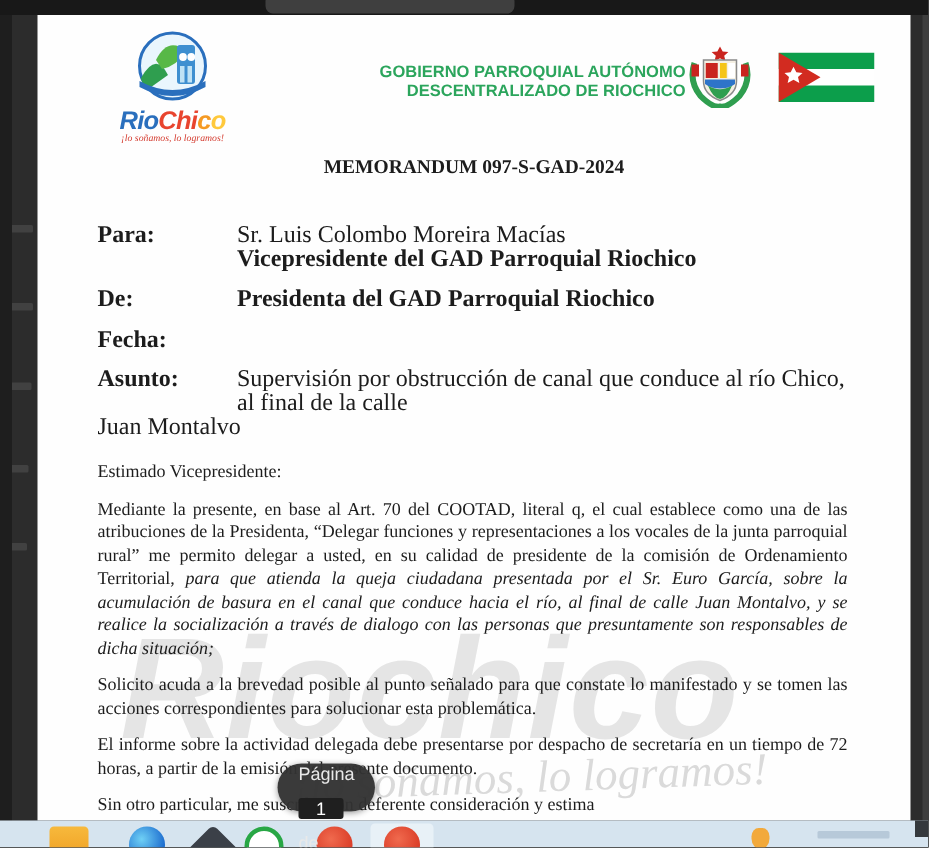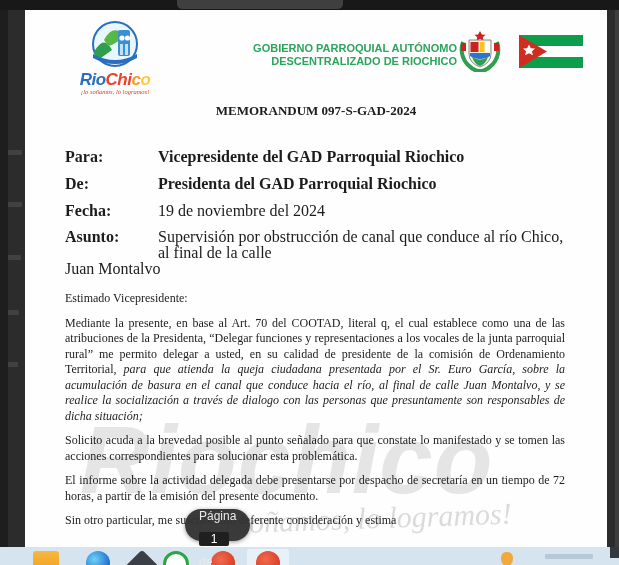--- a/index.html
+++ b/index.html
@@ -136,34 +136,32 @@
           </svg>
         </div>
       </div>
 
       <div class="doc-title">MEMORANDUM 097-S-GAD-2024</div>
 
       <div class="fields">
         <div class="frow">
           <div class="flabel">Para:</div>
           <div class="fval">
+            <div>Sr. Luis Colombo Moreira Macías</div>
             <div class="bold">Vicepresidente del GAD Parroquial Riochico</div>
           </div>
         </div>
         <div class="frow">
           <div class="flabel">De:</div>
           <div class="fval">
             <div class="bold">Presidenta del GAD Parroquial Riochico</div>
           </div>
         </div>
         <div class="frow">
           <div class="flabel">Fecha:</div>
-          <div class="fval">
-            <div>19 de noviembre del 2024</div>
-          </div>
         </div>
         <div class="frow" style="margin-top:10px;">
           <div class="flabel">Asunto:</div>
           <div class="fval">
             <div>Supervisión por obstrucción de canal que conduce al río Chico, al final de la calle</div>
           </div>
         </div>
         <div class="fcont">Juan Montalvo</div>
       </div>
 

